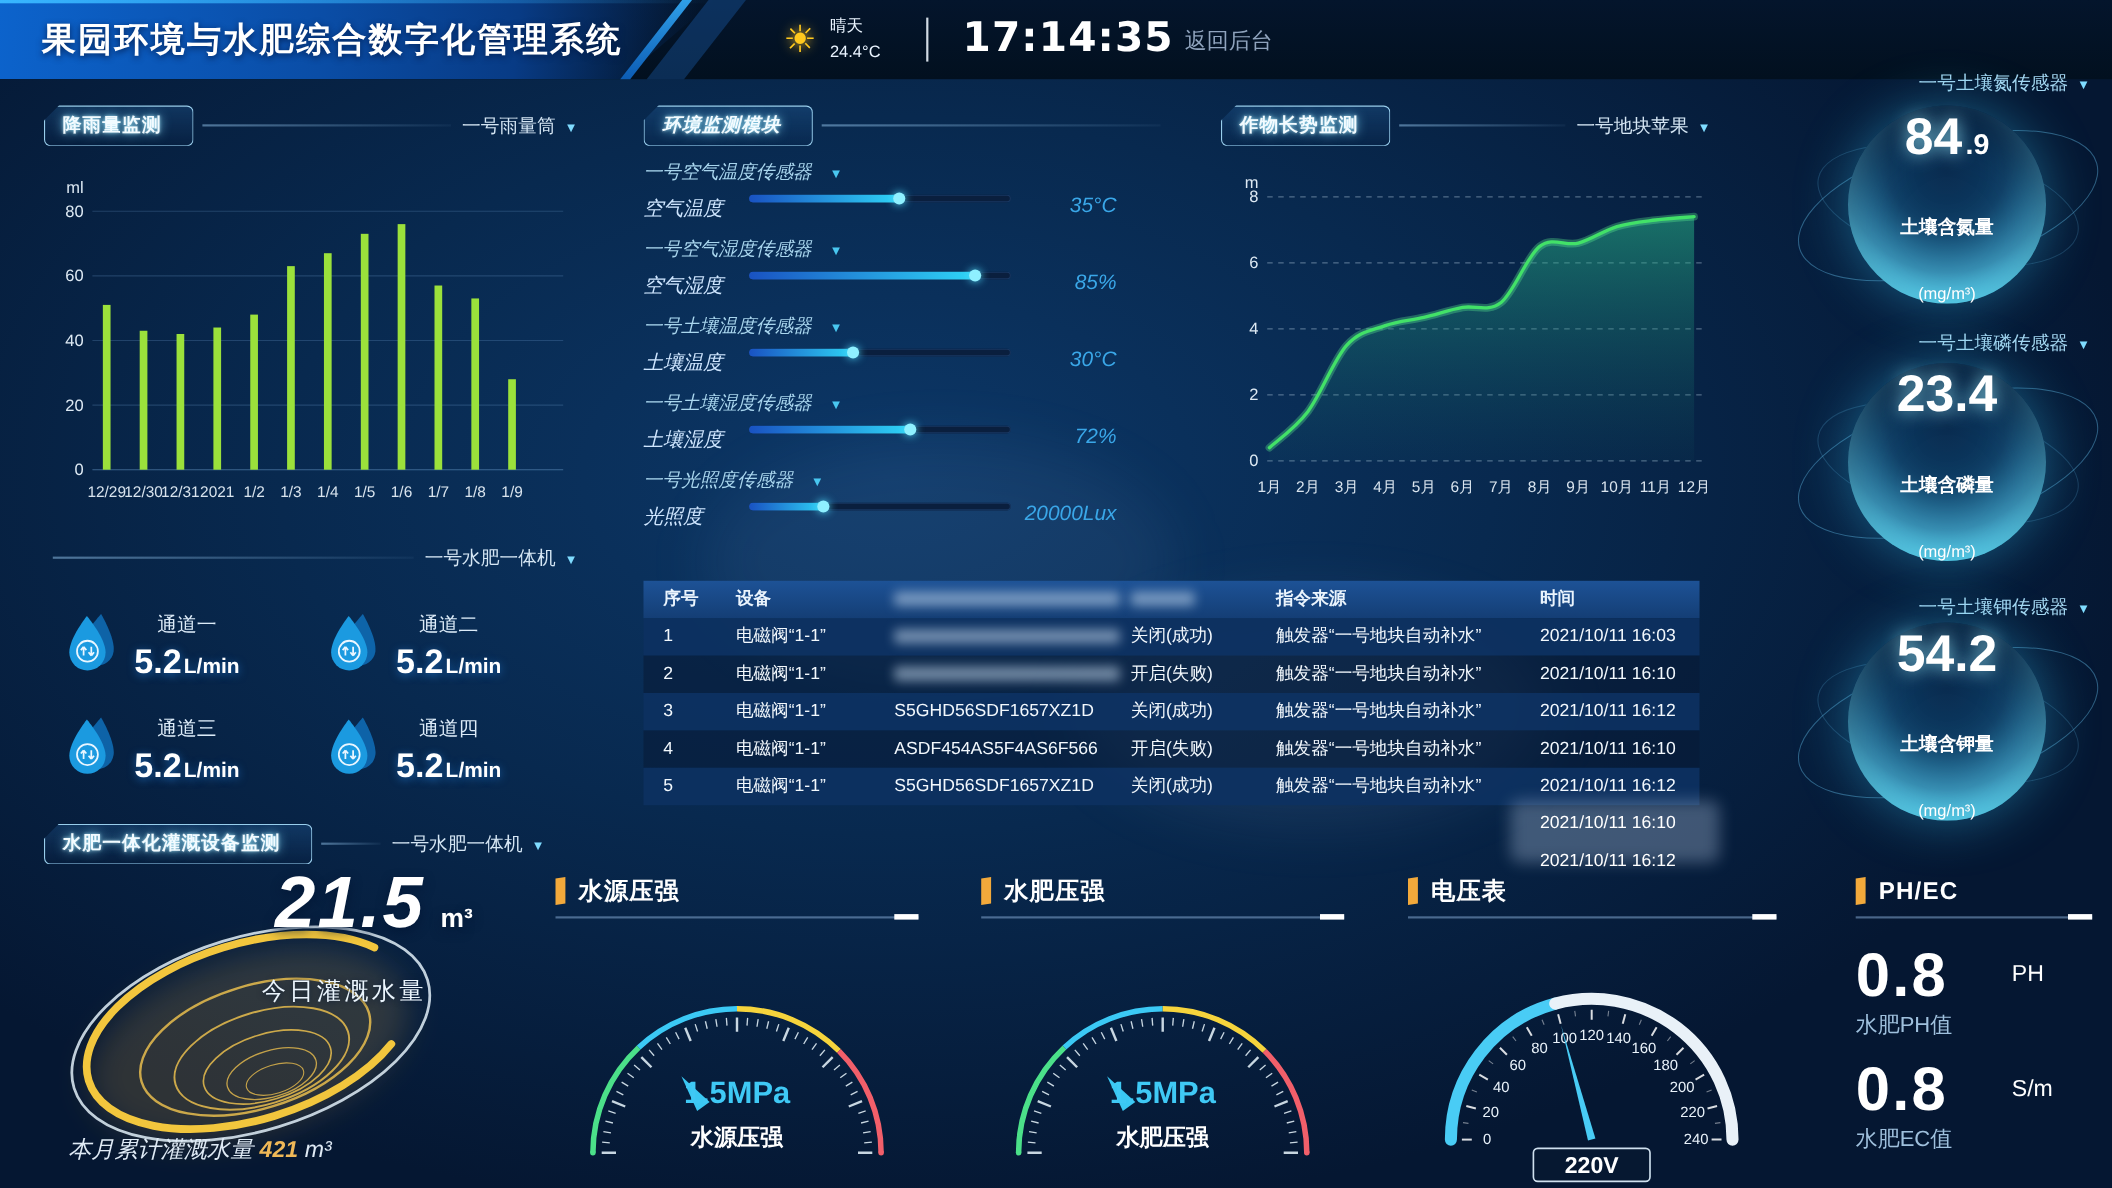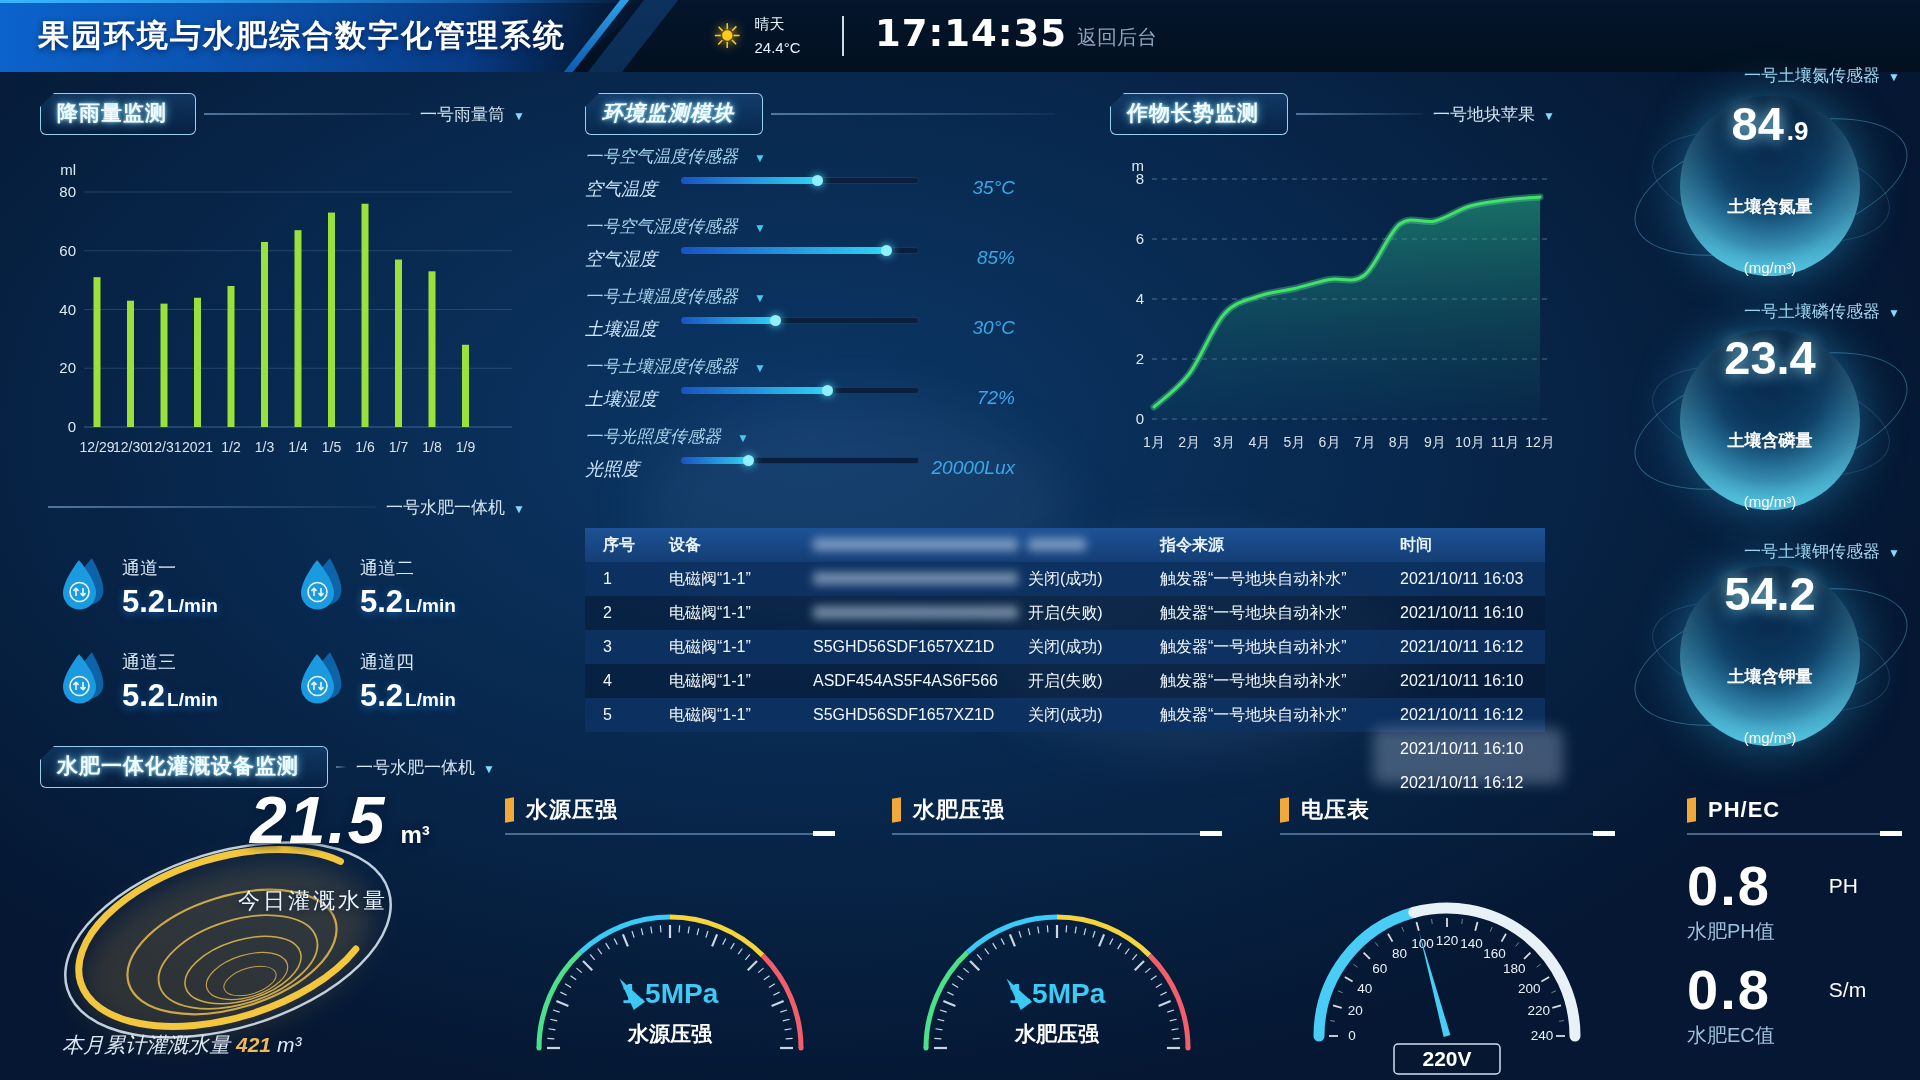--- a/index.html
+++ b/index.html
@@ -30,21 +30,21 @@
   .wtext{margin-left:12px;font-size:15px;line-height:24px;color:#eaf4ff;}
   .hdivider{position:absolute;left:842px;top:16px;width:2px;height:40px;background:#e8f1f8;opacity:.9;}
   .clock{position:absolute;left:875px;top:12px;font-size:37px;font-weight:bold;letter-spacing:1px;font-family:"DejaVu Sans",sans-serif;}
   .back{position:absolute;left:1077px;top:24px;font-size:20px;color:#8fa3bd;cursor:pointer;}
 
   
   .panel{position:absolute;}
   .phead{display:flex;align-items:center;height:38px;}
   .pbadge{position:relative;padding:5px 28px 7px 16px;border:1px solid rgba(170,225,255,.9);border-radius:6px;
     clip-path:polygon(14px 0,100% 0,100% 100%,0 100%,0 14px);
-    font-size:21px;font-weight:bold;color:#f2fbff;letter-spacing:1px;
+    font-size:17px;font-weight:bold;color:#f2fbff;letter-spacing:1px;
     text-shadow:0 0 10px rgba(130,225,255,.95),0 0 3px rgba(210,245,255,.8);
     background:linear-gradient(180deg,rgba(60,140,220,.20),rgba(8,30,70,.08));}
   .pline{flex:1;height:2px;margin-left:8px;background:linear-gradient(90deg,rgba(150,200,240,.5),rgba(150,200,240,.05));}
   .pdrop{margin-left:10px;font-size:17px;color:#d5e6f4;cursor:pointer;white-space:nowrap;}
   .arr{color:#7fdcff;font-size:12px;margin-left:8px;}
 
   .ghead{display:flex;align-items:center;height:30px;}
   .gbar{width:9px;height:24px;background:#f2a93b;transform:skewY(-8deg);margin-right:12px;}
   .gtitle{font-size:22px;font-weight:bold;letter-spacing:1px;color:#fff;}
   .gunder{position:relative;height:2px;background:rgba(130,165,205,.55);margin-top:8px;}
@@ -60,21 +60,21 @@
     box-shadow:inset 0 0 0 1px rgba(45,90,150,.4);}
   .sfill{position:absolute;left:0;top:0;height:100%;border-radius:4px;
     background:linear-gradient(90deg,#1952c2,#2fd7f7);}
   .sfill::after{content:"";position:absolute;right:-2px;top:-2px;width:11px;height:11px;border-radius:50%;
     background:#8ff0ff;box-shadow:0 0 8px #4fd8f8;}
   .sval{margin-left:auto;font-size:19px;color:#3aa7e8;}
 
   
   .chan{position:absolute;display:flex;align-items:flex-start;width:230px;}
   .chan-text{margin-left:16px;}
-  .chan-label{font-size:18px;color:#dcebf8;margin-bottom:4px;}
+  .chan-label{font-size:18px;color:#dcebf8;margin-bottom:4px;text-align:center;}
   .chan-value{font-weight:bold;color:#fff;text-shadow:0 2px 8px rgba(40,140,240,.6);}
   .chan-value .big{font-size:31px;}
   .chan-value .cunit{font-size:19px;margin-left:2px;}
 
   
   .rec-table{position:absolute;left:0;top:40px;width:960px;font-size:16px;color:#f2f8fd;}
   .trow{position:relative;height:34px;line-height:34px;}
   .thead-row{background:linear-gradient(180deg,#1d5296,#143e75);font-weight:bold;color:#eaf4fd;}
   .trow.odd{background:rgba(13,49,97,.92);}
   .trow.even{background:rgba(7,26,53,.55);}

